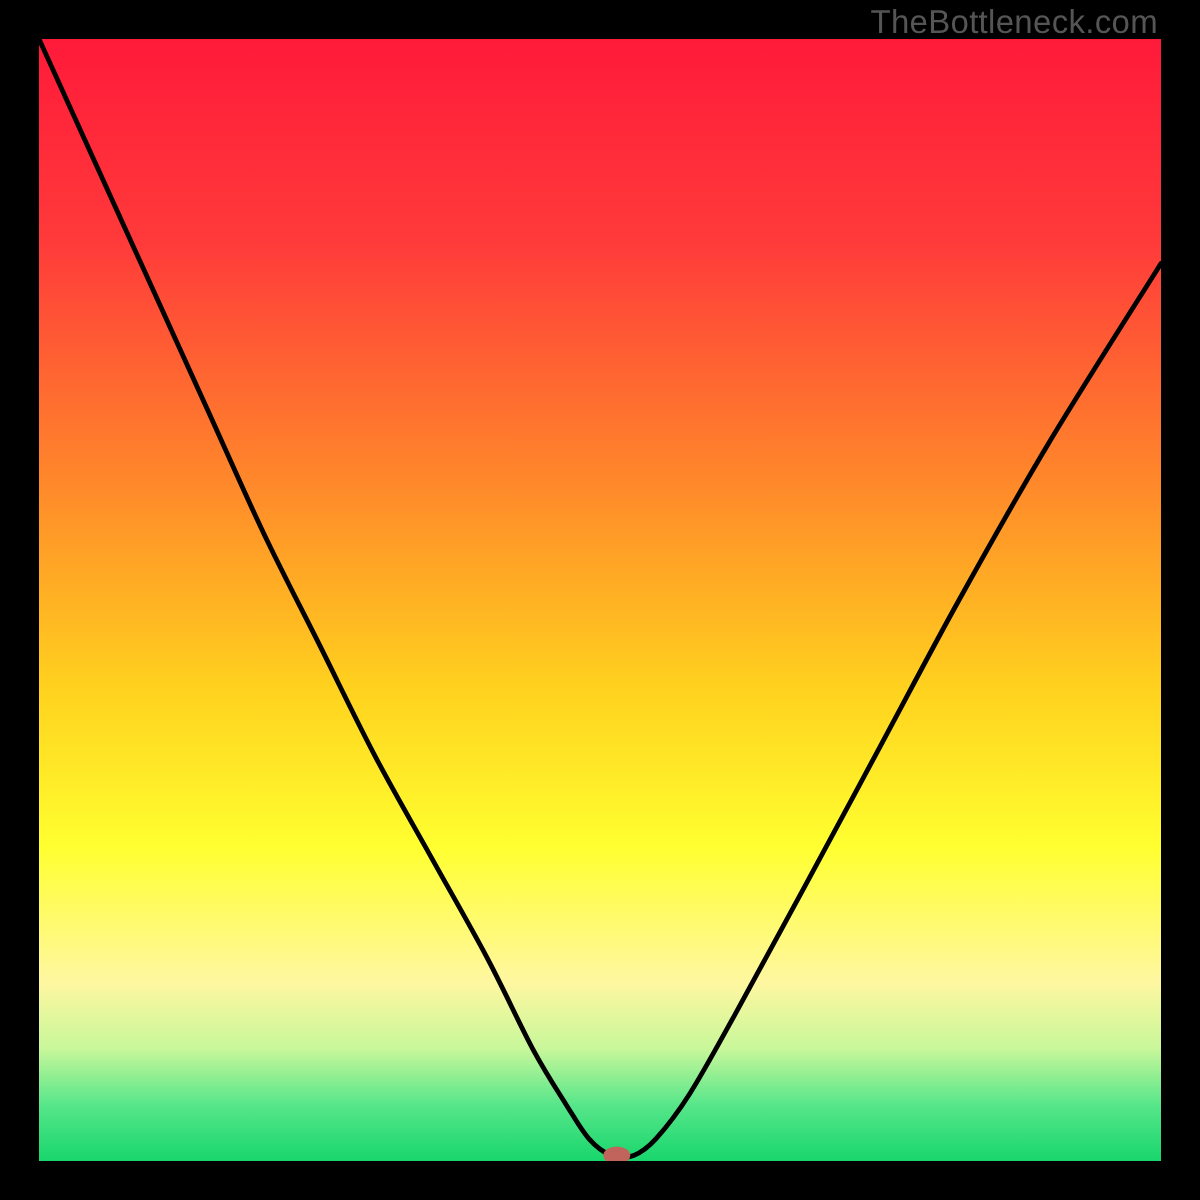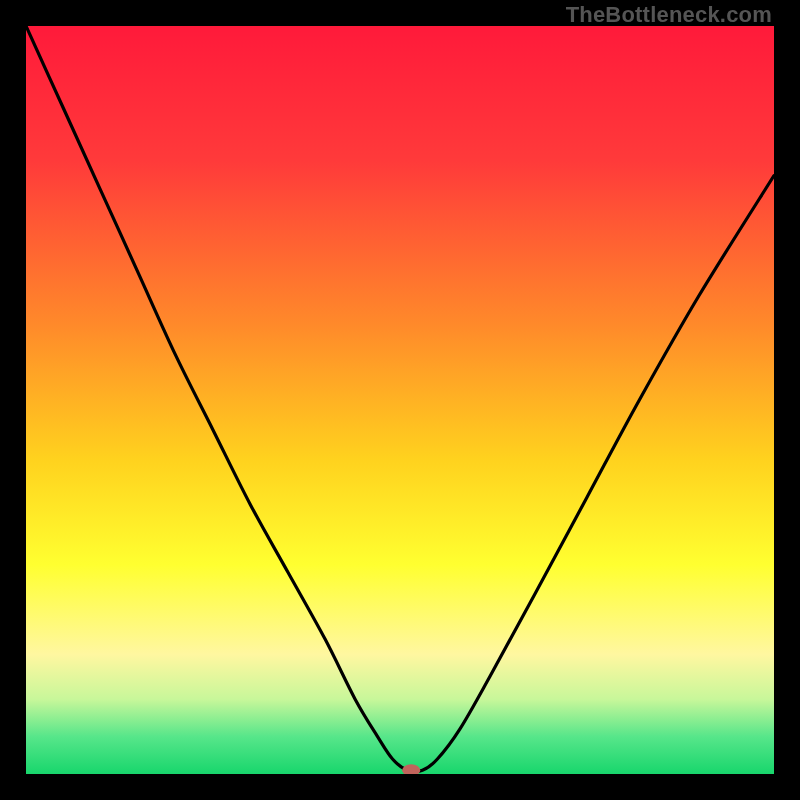--- a/index.html
+++ b/index.html
@@ -26,21 +26,21 @@
     width: 748px;
     height: 748px;
     overflow: hidden;
   }
   .watermark {
     position: absolute;
     top: 2px;
     right: 28px;
     color: #555;
     font-size: 22px;
-    font-weight: 700;
+    font-weight: 400;
     letter-spacing: 0.2px;
   }
   svg {
     display: block;
   }
 </style>
 </head>
 <body>
 
 <div class="frame">

